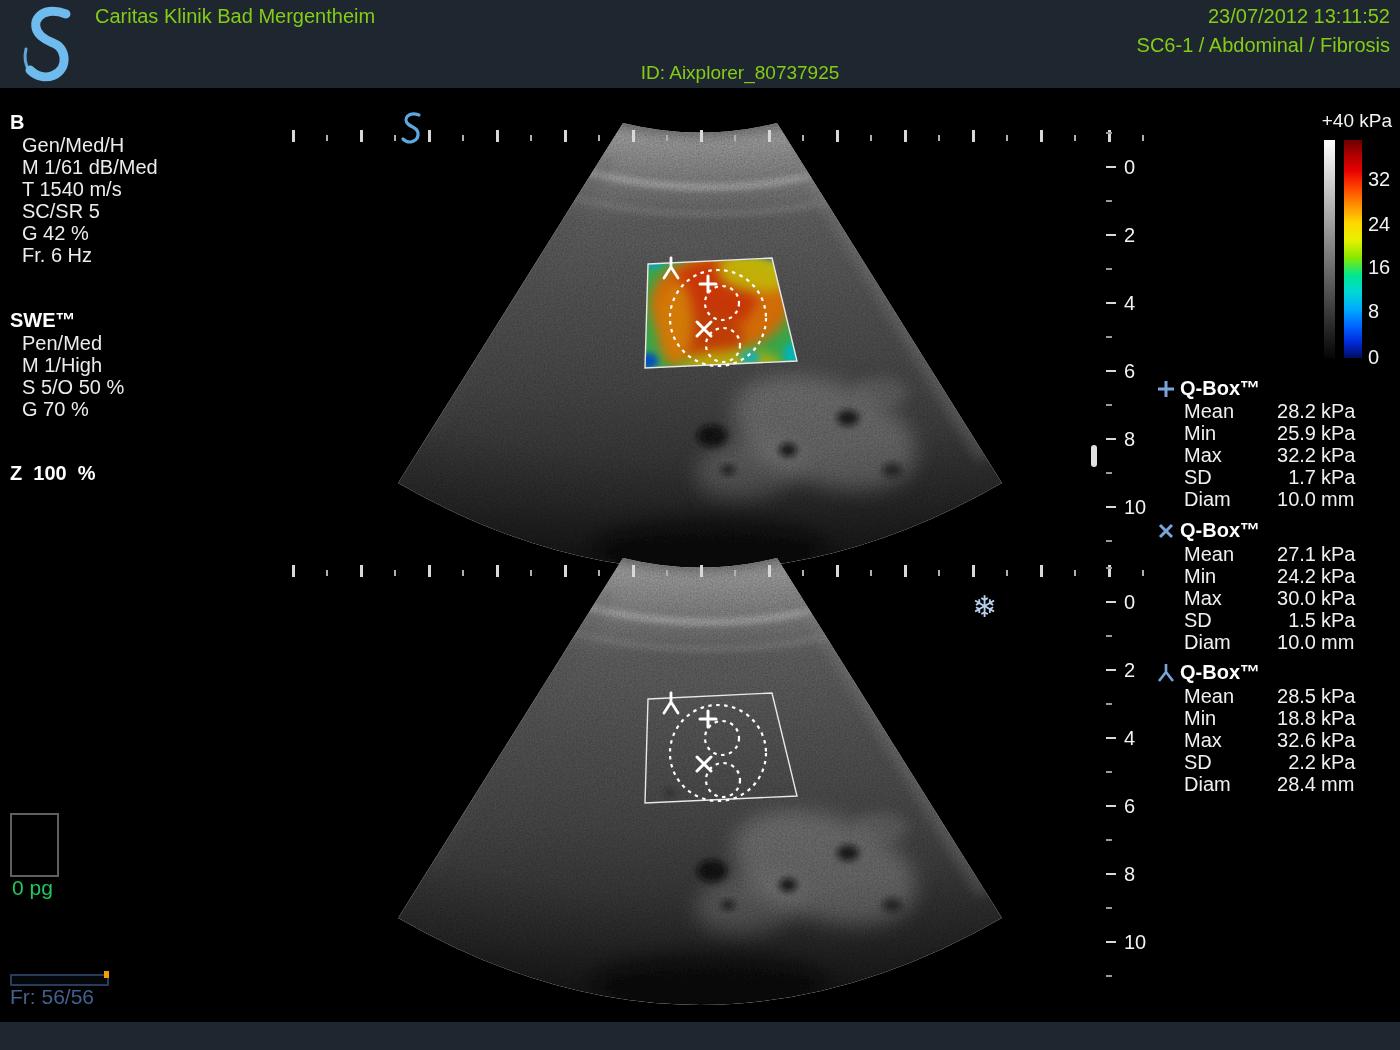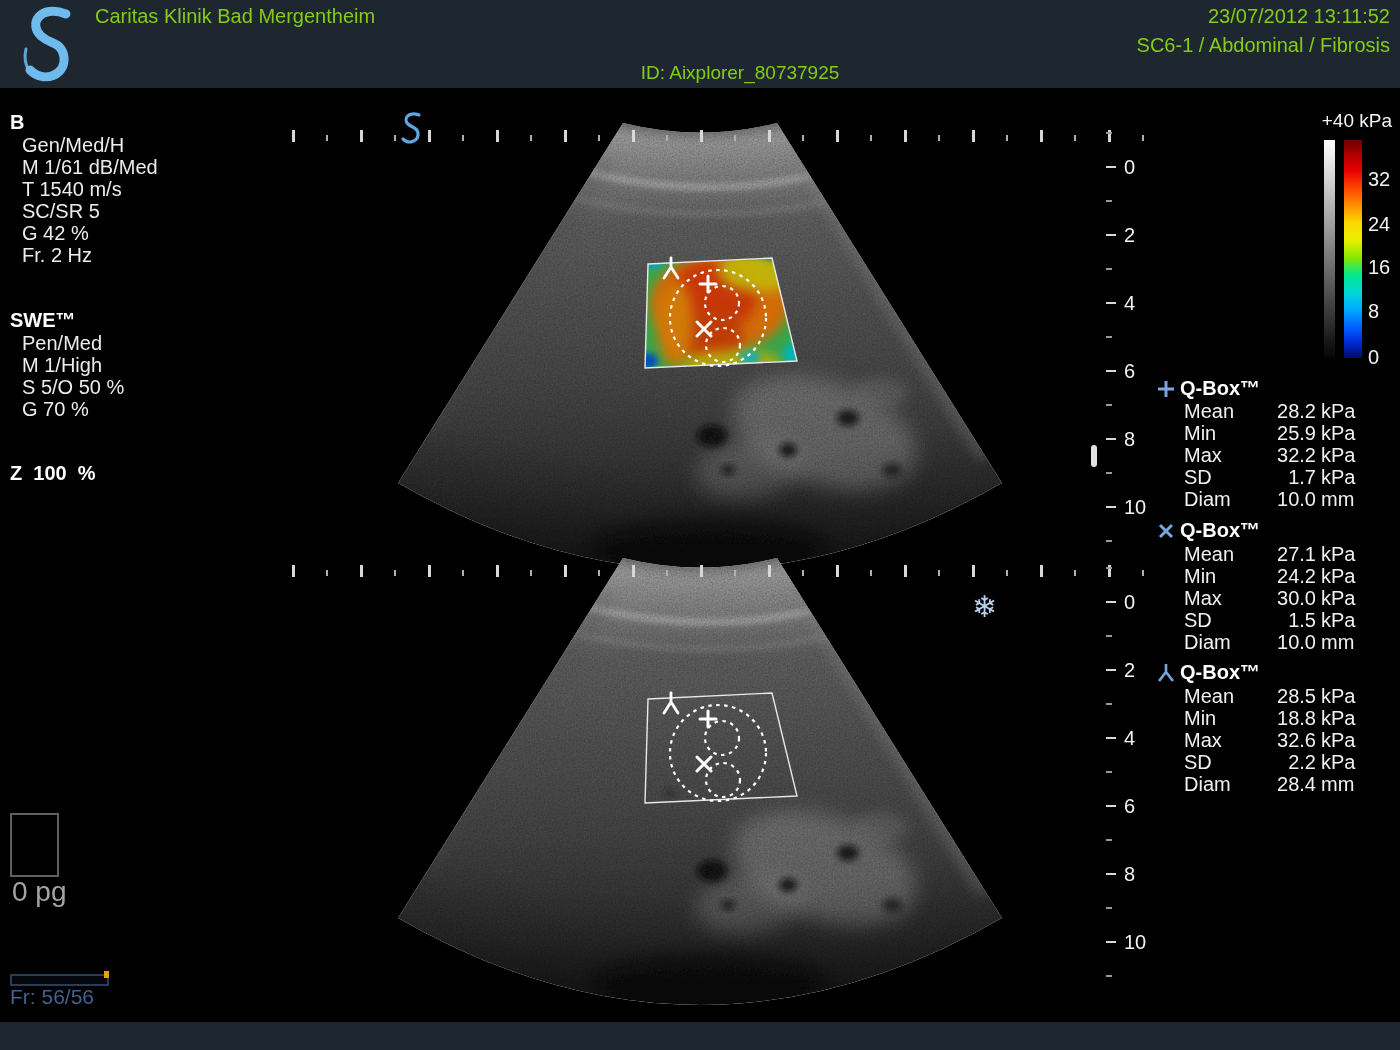--- a/index.html
+++ b/index.html
@@ -24,21 +24,21 @@
   .dlabel{left:1124px;width:40px;font-size:20px;color:#f2f2f2;}
   
   .qhdr{display:flex;align-items:center;gap:4px;left:1156px;}
   .qtitle{font-weight:bold;font-size:20px;color:#ffffff;white-space:pre;}
   .qrow{left:1184px;width:172px;height:22px;font-size:20px;color:#f0f0f0;}
   .ql{position:absolute;left:0;}
   .qv{position:absolute;left:52px;width:80px;text-align:right;}
   .qu{position:absolute;left:137px;}
   
   .thumb{left:10px;top:813px;width:45px;height:60px;border:2px solid #606060;background:#000;}
-  .pg{left:12px;top:876px;font-size:28px;color:#a3a3a3;white-space:pre;}
+  .pg{left:12px;top:876px;font-size:21px;color:#22c55e;white-space:pre;}
   .cine{left:10px;top:974px;width:99px;height:12px;border:2px solid #2b3c58;box-sizing:border-box;background:#04070b;}
   .cinetick{left:104px;top:971px;width:5px;height:7px;background:#efa000;}
   .frame{left:10px;top:985px;font-size:21px;color:#41618f;white-space:pre;}
   .focus{left:1091px;top:445px;width:6px;height:22px;background:#e2e2e2;border-radius:3px;}
   .freeze{left:972px;top:592px;font-size:30px;color:#b8d2ee;line-height:30px;}
   .botbar{left:0;top:1022px;width:1400px;height:28px;background:#1e2730;}
 </style>
 </head>
 <body>
 
@@ -54,21 +54,21 @@
     <div class="abs hdr-txt hdr-right" style="top:34px">SC6-1 / Abdominal / Fibrosis</div>
     <div class="abs hdr-txt" style="left:540px;top:62px;width:400px;text-align:center;font-size:19px">ID: Aixplorer_80737925</div>
   </div>
 
   <div class="abs pline ptitle" style="left:10px;top:111px">B</div>
   <div class="abs pline" style="left:22px;top:134px">Gen/Med/H</div>
   <div class="abs pline" style="left:22px;top:156px">M 1/61 dB/Med</div>
   <div class="abs pline" style="left:22px;top:178px">T 1540 m/s</div>
   <div class="abs pline" style="left:22px;top:200px">SC/SR 5</div>
   <div class="abs pline" style="left:22px;top:222px">G 42 %</div>
-  <div class="abs pline" style="left:22px;top:244px">Fr. 2 Hz</div>
+  <div class="abs pline" style="left:22px;top:244px">Fr. 6 Hz</div>
   <div class="abs pline ptitle" style="left:10px;top:309px">SWE™</div>
   <div class="abs pline" style="left:22px;top:332px">Pen/Med</div>
   <div class="abs pline" style="left:22px;top:354px">M 1/High</div>
   <div class="abs pline" style="left:22px;top:376px">S 5/O 50 %</div>
   <div class="abs pline" style="left:22px;top:398px">G 70 %</div>
   <div class="abs pline ptitle" style="left:10px;top:462px">Z  100  %</div>
 
   <svg class="abs" style="left:280px;top:118px" width="840" height="455" viewBox="0 0 840 455">
     <defs>
       <linearGradient id="gDepth" x1="0" y1="0" x2="0" y2="1">

